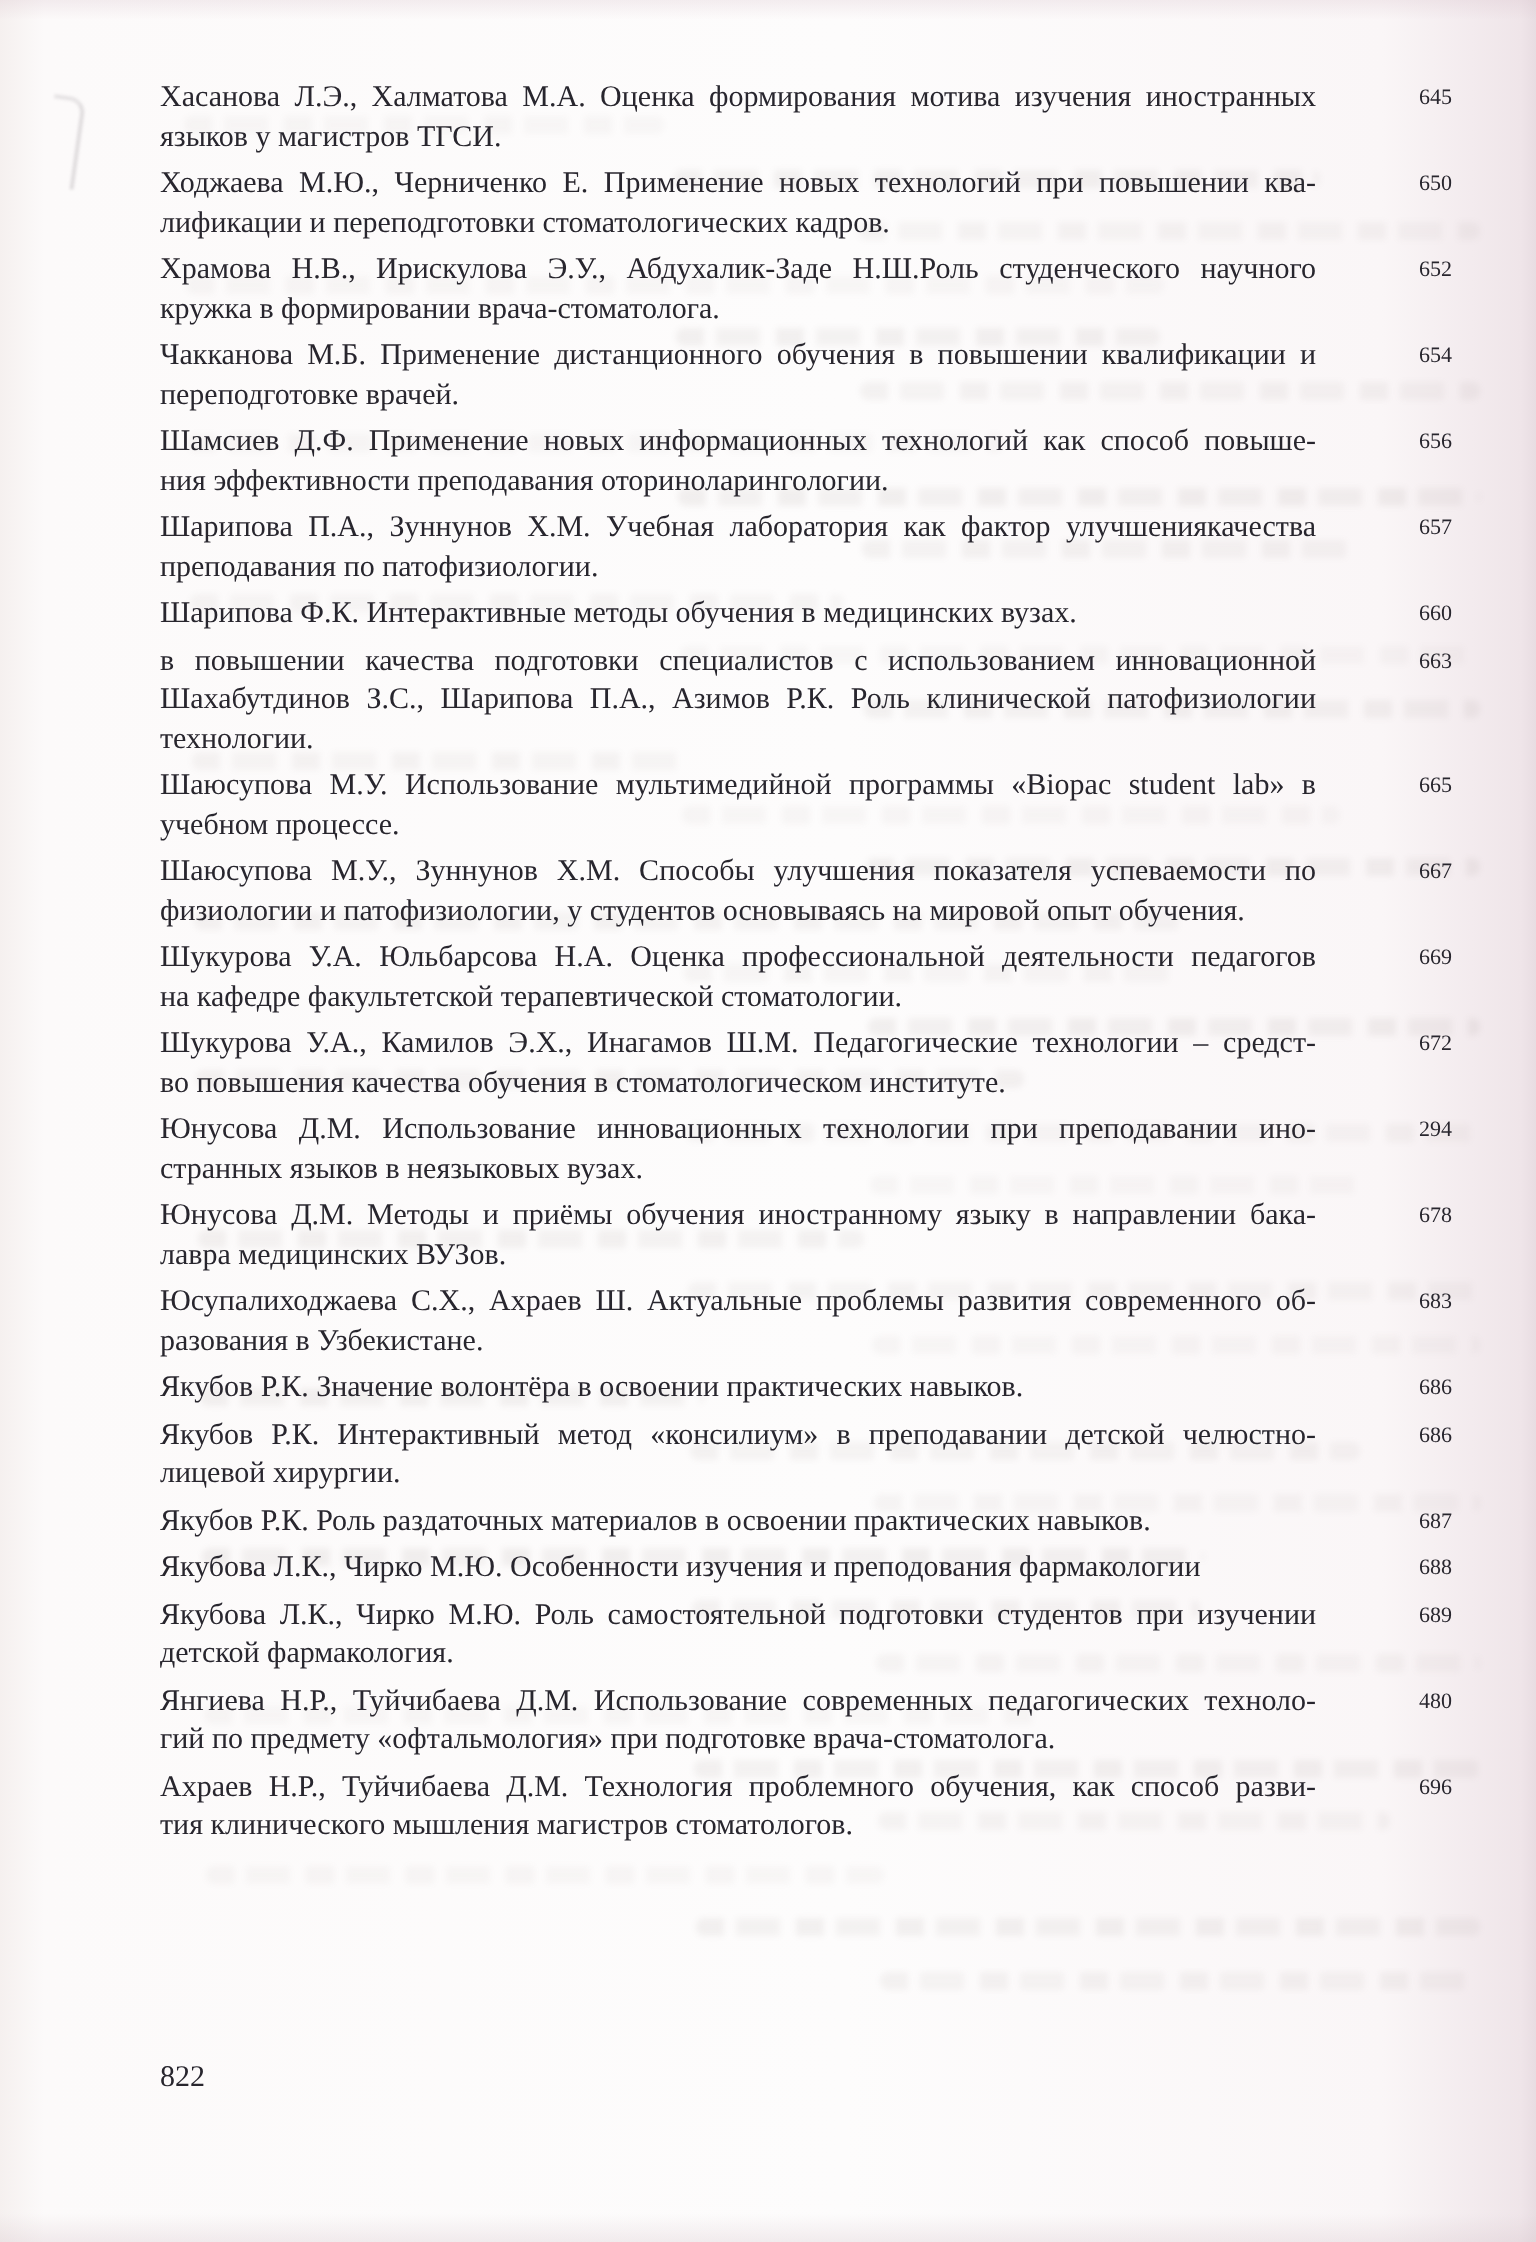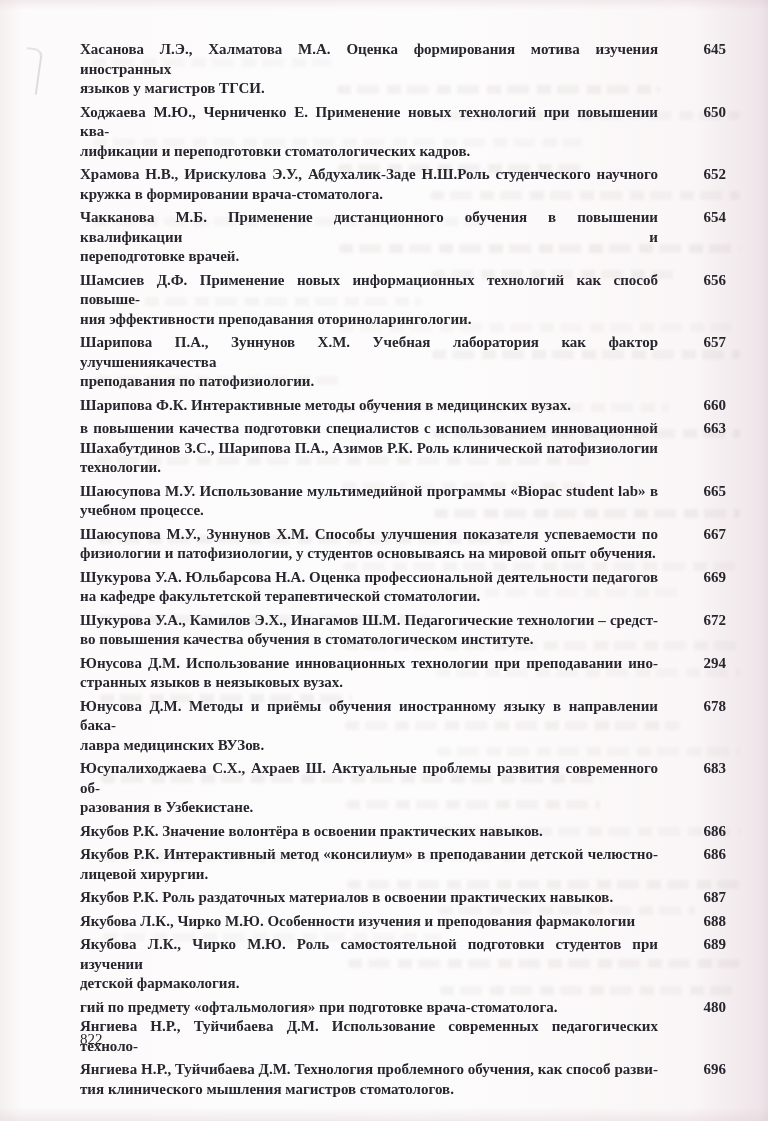--- a/index.html
+++ b/index.html
@@ -32,28 +32,28 @@
     border-radius:0 8px 0 0;opacity:.5;filter:blur(.7px);
     transform:rotate(8deg);
   }
   .content{
     position:relative;z-index:1;
     padding:40px 42px 0 80px;
   }
   .entry{
     display:flex;align-items:flex-start;
     margin-bottom:4px;
-    font-size:15px;line-height:19.5px;font-weight:bold;
+    font-size:15px;line-height:19.5px;
   }
   .entry-text{flex:1 1 auto;min-width:0;padding-right:28px;}
   .line{text-align:justify;}
   .line.jline{text-align:justify;text-align-last:justify;}
   .entry-page{
     flex:0 0 40px;text-align:right;
-    font-size:15px;line-height:19.5px;white-space:nowrap;
+    font-size:11px;line-height:19.5px;white-space:nowrap;
   }
   .footer-num{
     position:absolute;left:80px;top:1030px;z-index:1;
     font-size:15px;line-height:19px;
   }
 </style>
 </head>
 <body>
 
 <div class="page">
@@ -252,29 +252,29 @@
   <div class="entry">
     <div class="entry-text">
             <div class="line jline">Якубова Л.К., Чирко М.Ю. Роль самостоятельной подготовки студентов при изучении</div>
             <div class="line">детской фармакология.</div>
           </div>
     <div class="entry-page">689</div>
   </div>
 
   <div class="entry">
     <div class="entry-text">
+            <div class="line jline">Янгиева Н.Р., Туйчибаева Д.М. Использование современных педагогических техноло-</div>
             <div class="line">гий по предмету «офтальмология» при подготовке врача-стоматолога.</div>
-            <div class="line jline">Янгиева Н.Р., Туйчибаева Д.М. Использование современных педагогических техноло-</div>
           </div>
     <div class="entry-page">480</div>
   </div>
 
   <div class="entry">
     <div class="entry-text">
-            <div class="line jline">Янгиева Н.Р., Туйчибаева Д.М. Технология проблемного обучения, как способ разви-</div>
+            <div class="line jline">Ахраев Н.Р., Туйчибаева Д.М. Технология проблемного обучения, как способ разви-</div>
             <div class="line">тия клинического мышления магистров стоматологов.</div>
           </div>
     <div class="entry-page">696</div>
   </div>
 </div>
   </div>
 
   <div class="footer-num">822</div>
 </div>
 

